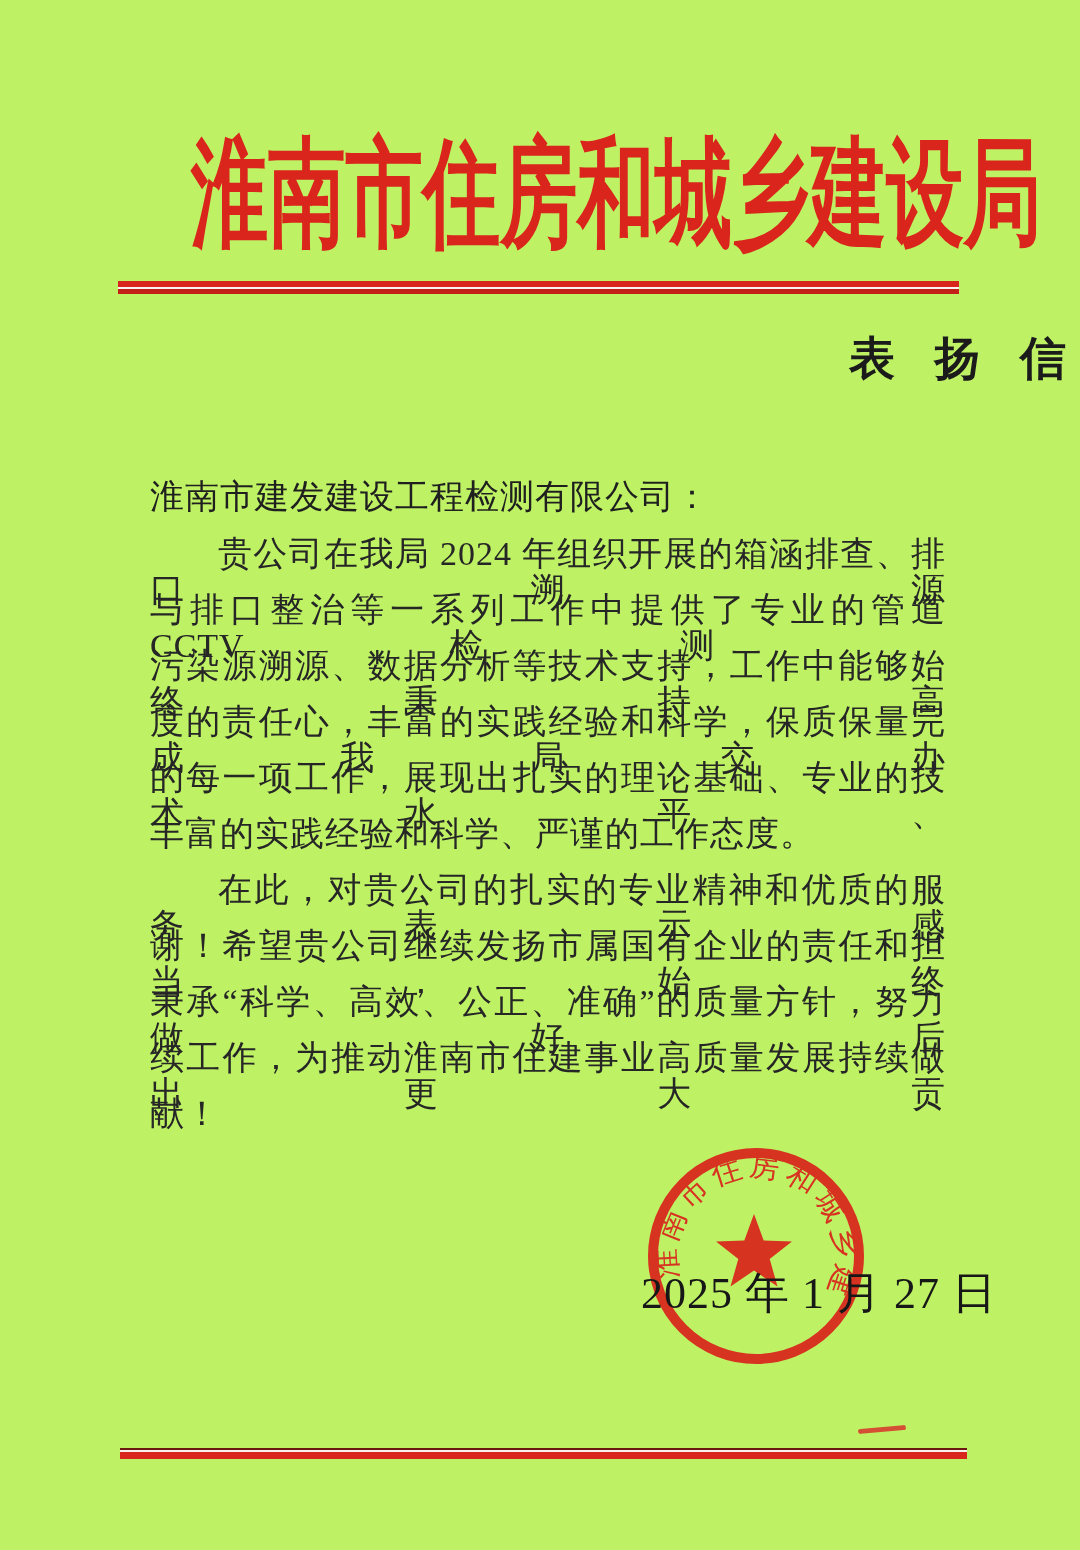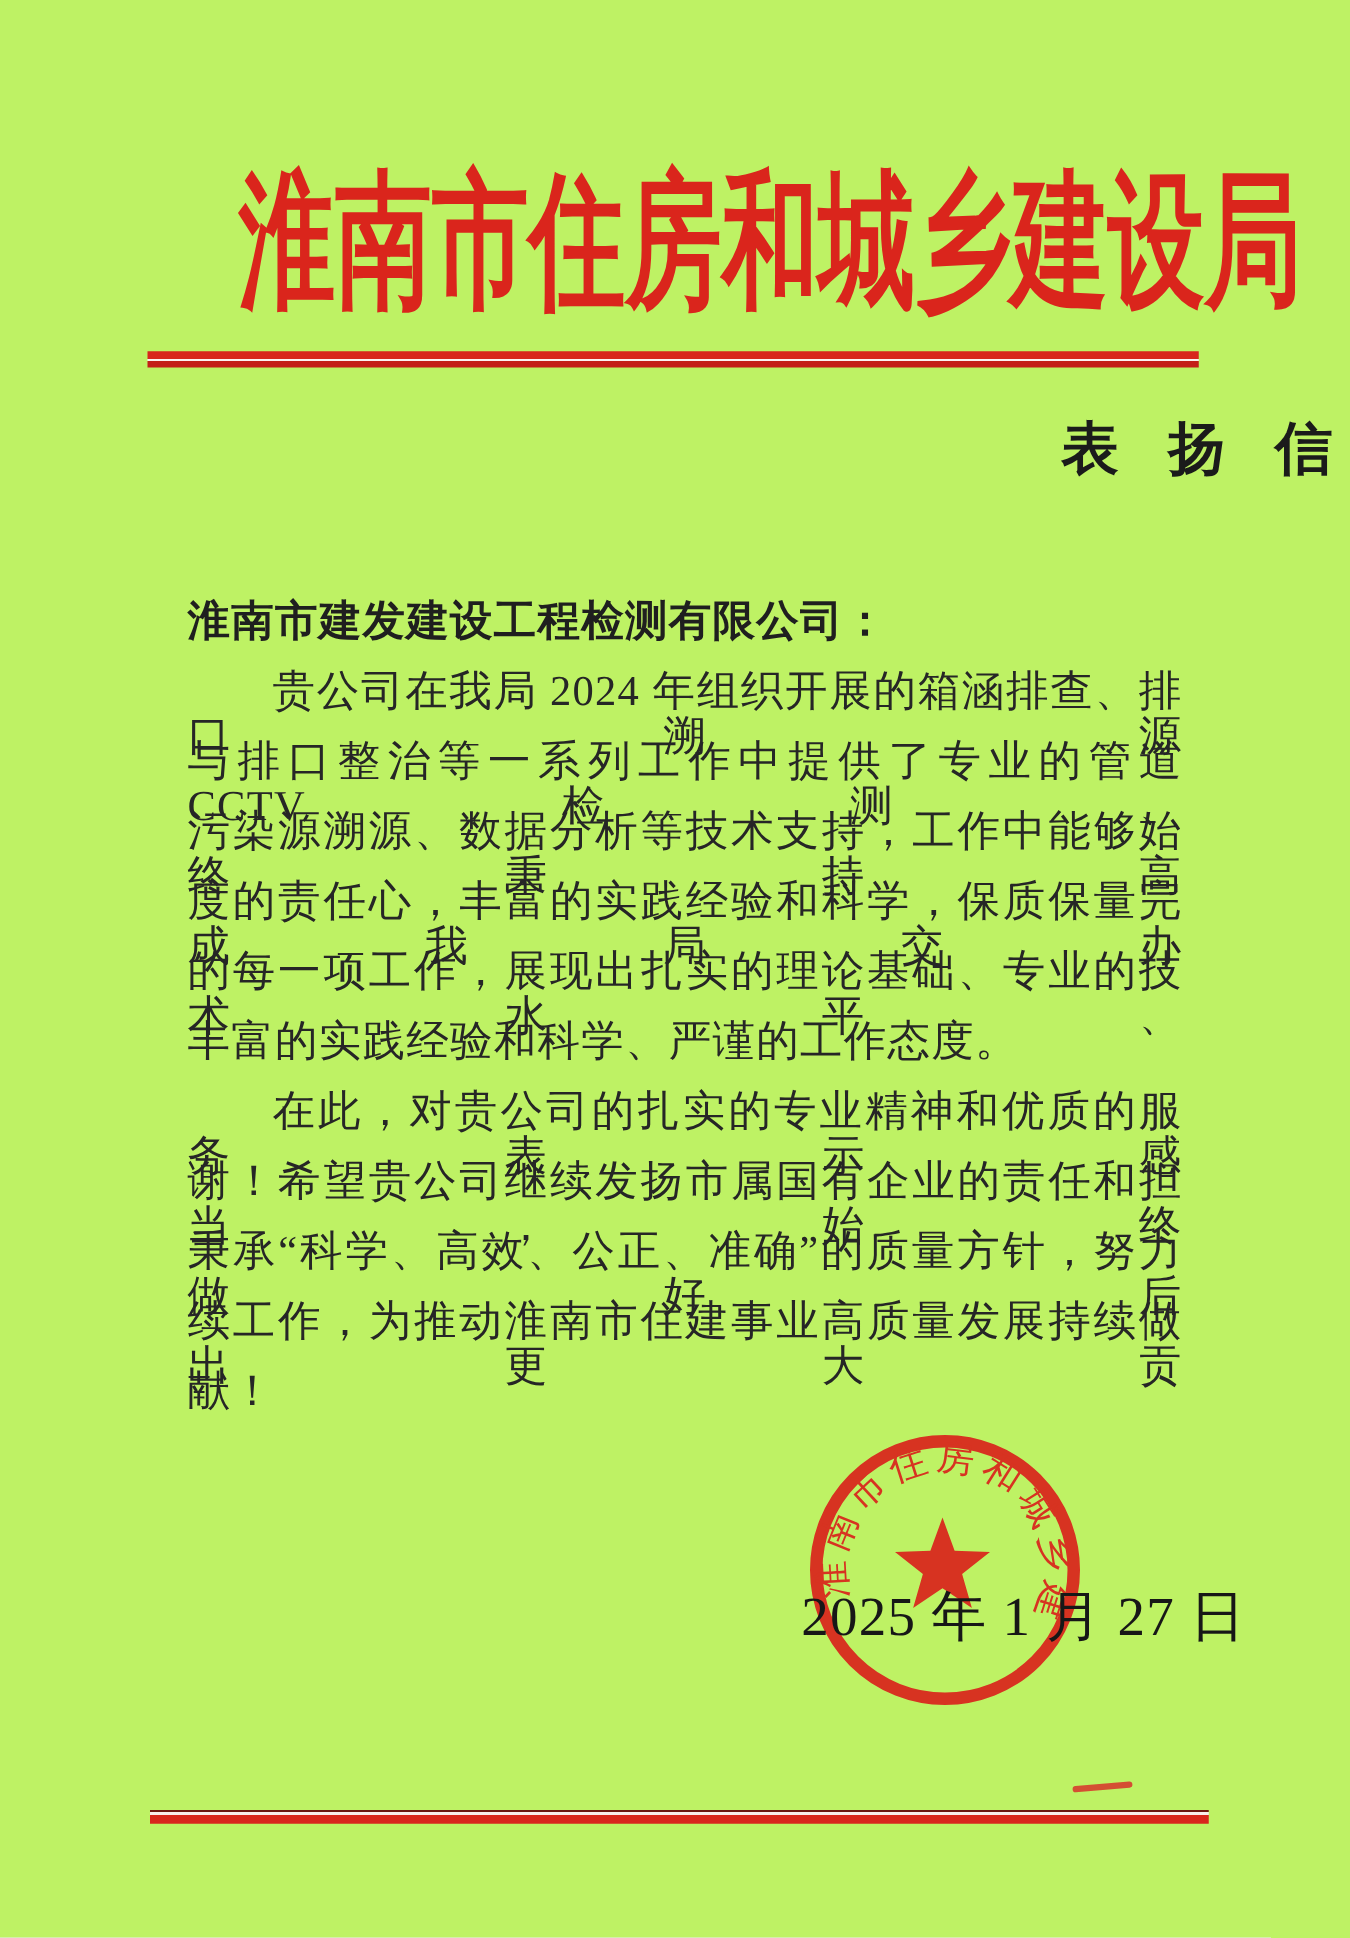--- a/index.html
+++ b/index.html
@@ -34,21 +34,21 @@
   .letter-title{
     position:absolute;top:328px;left:0;right:0;
     text-align:right;
     font-size:46px;font-weight:700;
     letter-spacing:14px;
     color:#1b1b1b;
   }
   
   .recipient{
     position:absolute;top:474px;left:150px;
-    font-size:34px;font-weight:700;color:#1f1f1f;
+    font-size:34px;font-weight:400;color:#1f1f1f;
     letter-spacing:1px;
   }
   .body-block{
     position:absolute;top:536px;left:150px;width:796px;
     color:#262626;
   }
   .line{
     height:56px;line-height:36px;
     font-size:34px;
     text-align:justify;

